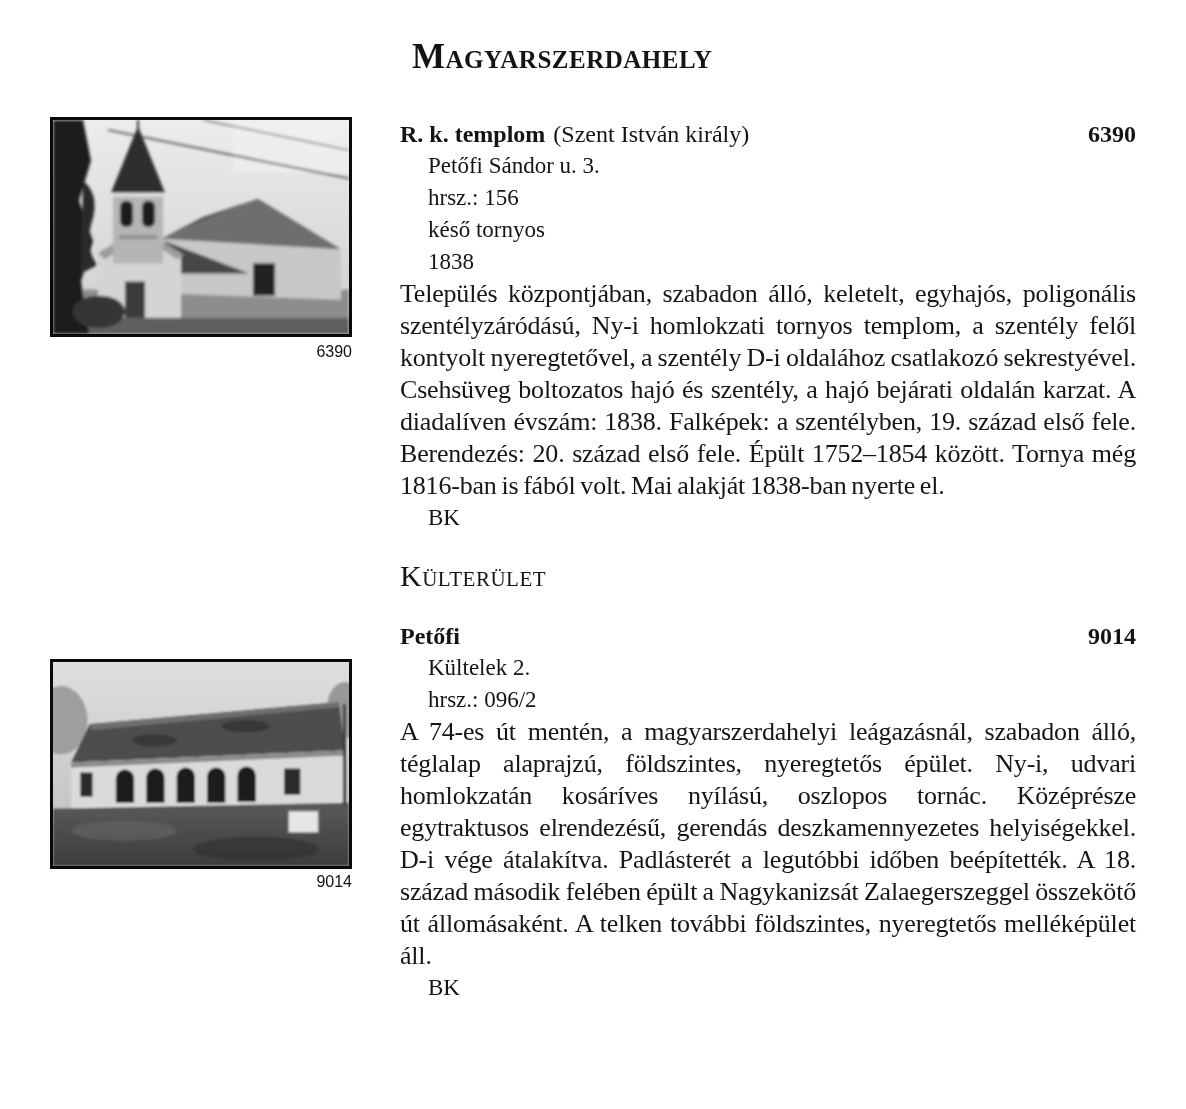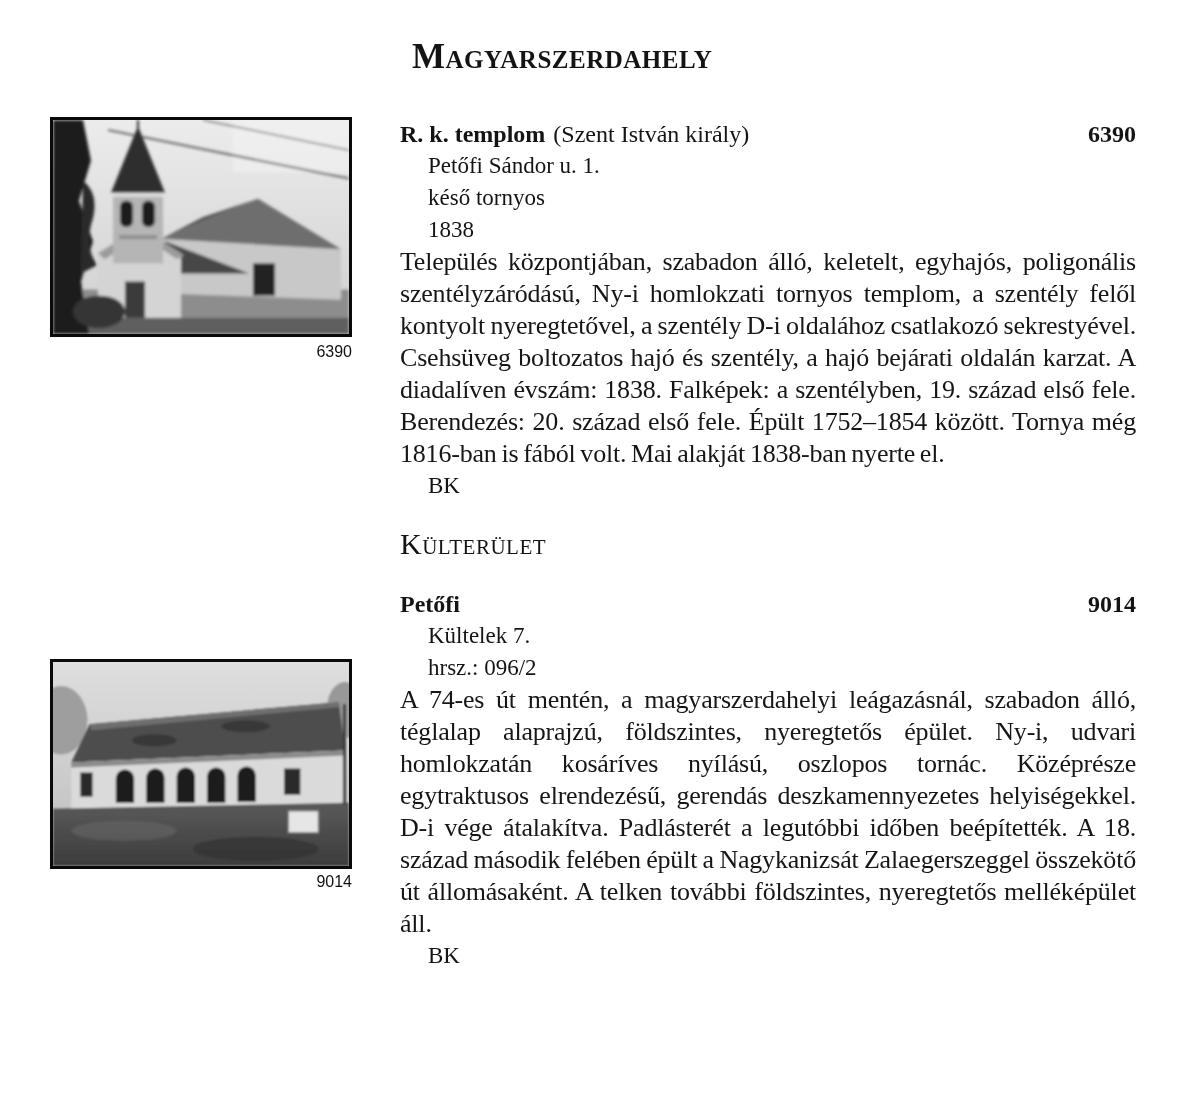--- a/index.html
+++ b/index.html
@@ -135,34 +135,35 @@
   <div class="text-col">
 
     <h1 class="locality">Magyarszerdahely</h1>
 
     <div class="entry">
       <div class="entry-head">
         <span class="entry-name">R. k. templom</span>
         <span class="entry-dedication">(Szent István király)</span>
         <span class="entry-id">6390</span>
       </div>
-      <div class="detail">Petőfi Sándor u. 1.</div>
+      <div class="detail">Petőfi Sándor u. 3.</div>
+      <div class="detail">hrsz.: 156</div>
       <div class="detail">késő tornyos</div>
       <div class="detail">1838</div>
       <p class="desc">Település központjában, szabadon álló, keletelt, egyhajós, poligonális szentélyzáródású, Ny-i homlokzati tornyos templom, a szentély felől kontyolt nyeregtetővel, a szentély D-i oldalához csatlakozó sekrestyével. Csehsüveg boltozatos hajó és szentély, a hajó bejárati oldalán karzat. A diadalíven évszám: 1838. Falképek: a szentélyben, 19. század első fele. Berendezés: 20. század első fele. Épült 1752–1854 között. Tornya még 1816-ban is fából volt. Mai alakját 1838-ban nyerte el.</p>
       <div class="author">BK</div>
     </div>
 
     <h2 class="section">Külterület</h2>
 
     <div class="entry">
       <div class="entry-head">
         <span class="entry-name">Petőfi</span>
         <span class="entry-id">9014</span>
       </div>
-      <div class="detail">Kültelek 7.</div>
+      <div class="detail">Kültelek 2.</div>
       <div class="detail">hrsz.: 096/2</div>
       <p class="desc">A 74-es út mentén, a magyarszerdahelyi leágazásnál, szabadon álló, téglalap alaprajzú, földszintes, nyeregtetős épület. Ny-i, udvari homlokzatán kosáríves nyílású, oszlopos tornác. Középrésze egytraktusos elrendezésű, gerendás deszkamennyezetes helyiségekkel. D-i vége átalakítva. Padlásterét a legutóbbi időben beépítették. A 18. század második felében épült a Nagykanizsát Zalaegerszeggel összekötő út állomásaként. A telken további földszintes, nyeregtetős melléképület áll.</p>
       <div class="author">BK</div>
     </div>
 
   </div>
 </div>
 
 </body></html>

